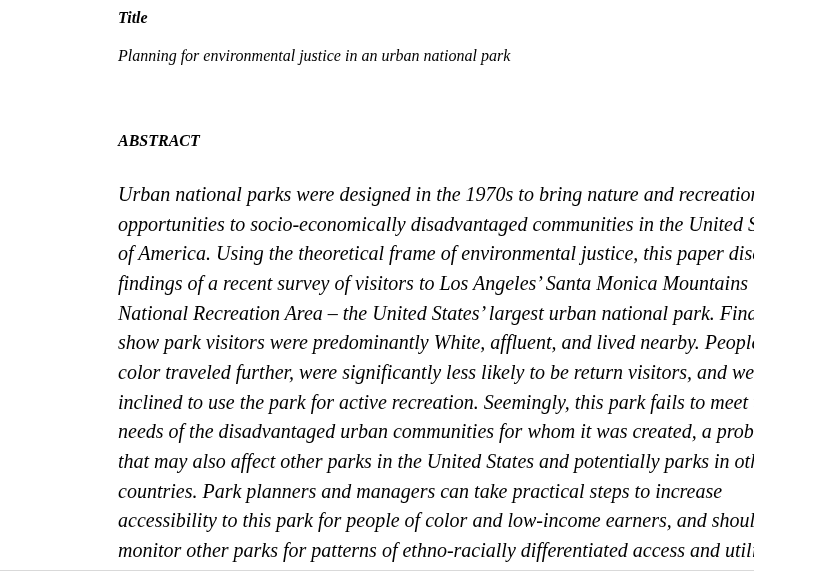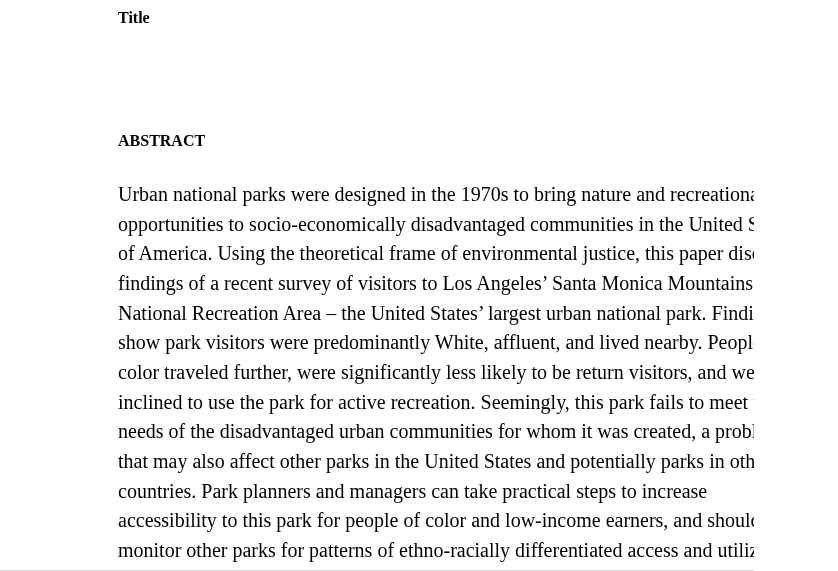--- a/index.html
+++ b/index.html
@@ -8,20 +8,21 @@
     background: #ffffff;
   }
   .page {
     position: relative;
     width: 754px;
     height: 571px;
     background: #ffffff;
     overflow: hidden;
     font-family: "Liberation Serif", serif;
     color: #000000;
+    font-style: italic;
   }
   .heading {
     position: absolute;
     left: 118px;
     margin: 0;
     font-size: 16px;
     font-weight: bold;
     line-height: 19px;
     white-space: nowrap;
   }
@@ -56,20 +57,21 @@
     height: 1px;
     background: #d9d9d9;
   }
 </style>
 </head>
 <body>
 
 <div class="page">
   <h2 class="heading title-heading">Title</h2>
 
+  <p class="title-text">Planning for environmental justice in an urban national park</p>
 
   <h2 class="heading abstract-heading">ABSTRACT</h2>
 
   <p class="abstract-text">Urban national parks were designed in the 1970s to bring nature and recreational
 opportunities to socio-economically disadvantaged communities in the United States
 of America. Using the theoretical frame of environmental justice, this paper discusses
 findings of a recent survey of visitors to Los Angeles’ Santa Monica Mountains
 National Recreation Area – the United States’ largest urban national park. Findings
 show park visitors were predominantly White, affluent, and lived nearby. People of
 color traveled further, were significantly less likely to be return visitors, and were less

